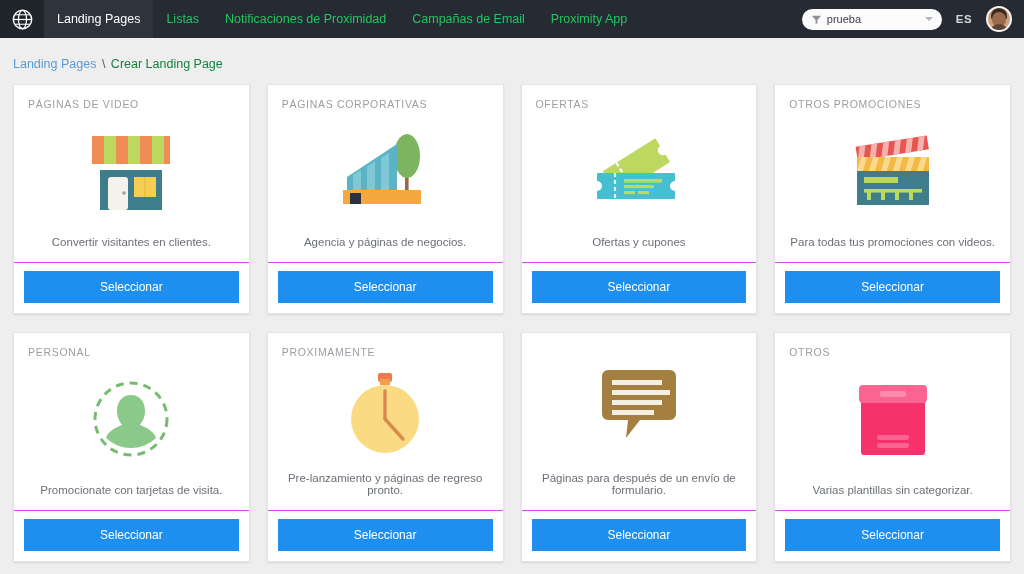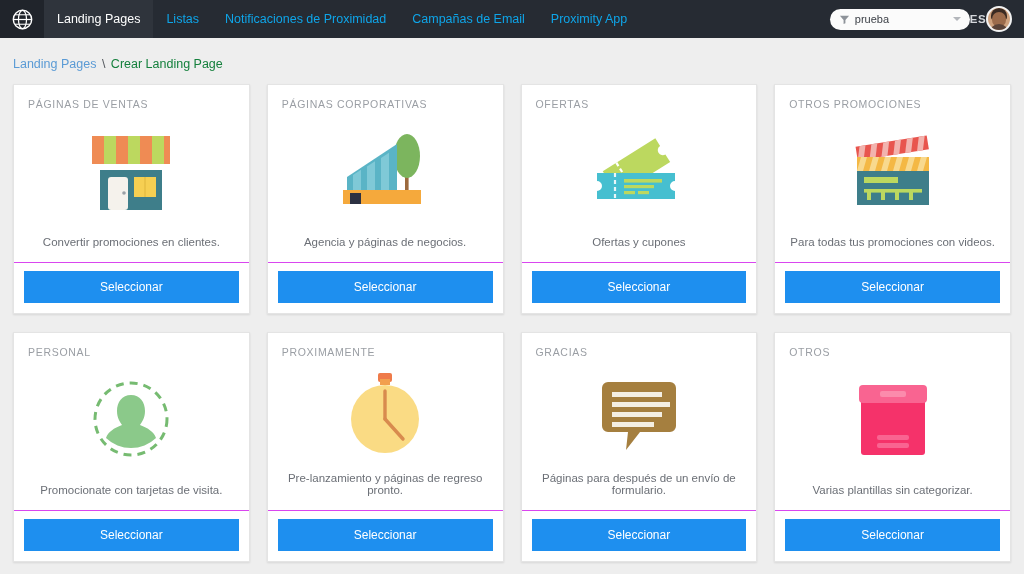--- a/index.html
+++ b/index.html
@@ -21,32 +21,33 @@
   .nav-brand {
     width: 44px;
     display: flex; align-items: center; justify-content: center;
     background: #20242b;
   }
   .globe-icon { width: 21px; height: 21px; display: block; }
   .nav-links { display: flex; align-items: stretch; }
   .nav-link {
     display: flex; align-items: center;
     padding: 0 13px;
-    color: #0ea5e9;
+    color: #22c55e;
     font-size: 12.5px;
     white-space: nowrap;
     cursor: pointer;
     text-decoration: none;
   }
   .nav-link.active { background: #2f343c; color: #ffffff; }
 
   .nav-right {
     margin-left: auto;
     display: flex; align-items: center;
     padding-right: 12px;
+    gap: 14px;
   }
   .search-box {
     width: 140px; height: 21px;
     background: #fbfbfb;
     border-radius: 11px;
     display: flex; align-items: center;
     padding: 0 9px;
     position: relative;
     cursor: text;
   }
@@ -202,40 +203,40 @@
 
 <div class="breadcrumb">
   <span class="crumb-link">Landing Pages</span>
   <span class="crumb-sep">\</span>
   <span class="crumb-current">Crear Landing Page</span>
 </div>
 
 <div class="grid">
 
   <div class="card">
-    <div class="card-title">PÁGINAS DE VENTAS</div>
+    <div class="card-title">PÁGINAS DE VIDEO</div>
     <div class="card-art">
       <svg width="90" height="82" viewBox="0 0 90 82">
         <g>
           <rect x="6" y="6" width="12" height="28" fill="#ef8b54"></rect>
           <rect x="18" y="6" width="12" height="28" fill="#bcd85f"></rect>
           <rect x="30" y="6" width="12" height="28" fill="#ef8b54"></rect>
           <rect x="42" y="6" width="12" height="28" fill="#bcd85f"></rect>
           <rect x="54" y="6" width="12" height="28" fill="#ef8b54"></rect>
           <rect x="66" y="6" width="12" height="28" fill="#bcd85f"></rect>
           <rect x="78" y="6" width="6" height="28" fill="#ef8b54"></rect>
         </g>
         <rect x="14" y="40" width="62" height="40" fill="#3e7e8a"></rect>
         <rect x="22" y="47" width="20" height="33" rx="3" fill="#f5f2ec"></rect>
         <circle cx="38" cy="63" r="1.8" fill="#9aa0a6"></circle>
         <rect x="48" y="47" width="22" height="20" fill="#f6cf52"></rect>
         <line x1="59" y1="47" x2="59" y2="67" stroke="#e8bf45" stroke-width="1.6"></line>
       </svg>
     </div>
-    <div class="card-desc">Convertir promociones en clientes.</div>
+    <div class="card-desc">Convertir visitantes en clientes.</div>
     <div class="card-footer">
       <button class="select-btn">Seleccionar</button>
     </div>
   </div>
 
   <div class="card">
     <div class="card-title">PÁGINAS CORPORATIVAS</div>
     <div class="card-art">
       <svg width="96" height="82" viewBox="0 0 96 82">
         <rect x="68" y="30" width="3.6" height="44" fill="#9c6a3e"></rect>
@@ -342,21 +343,20 @@
         <line x1="42" y1="50" x2="60" y2="70" stroke="#d88b4e" stroke-width="3.4" stroke-linecap="round"></line>
       </svg>
     </div>
     <div class="card-desc">Pre-lanzamiento y páginas de regreso pronto.</div>
     <div class="card-footer">
       <button class="select-btn">Seleccionar</button>
     </div>
   </div>
 
   <div class="card">
-    <div class="card-title">GRACIAS</div>
     <div class="card-art">
       <svg width="86" height="82" viewBox="0 0 86 82">
         <path d="M12 10 h62 a6 6 0 0 1 6 6 v38 a6 6 0 0 1 -6 6 H44 L30 78 L32 60 H12 a6 6 0 0 1 -6 -6 V16 a6 6 0 0 1 6 -6 z" fill="#a57f3f"></path>
         <rect x="16" y="20" width="50" height="5" fill="#f4efe3"></rect>
         <rect x="16" y="30" width="58" height="5" fill="#f4efe3"></rect>
         <rect x="16" y="40" width="50" height="5" fill="#f4efe3"></rect>
         <rect x="16" y="50" width="42" height="5" fill="#f4efe3"></rect>
       </svg>
     </div>
     <div class="card-desc">Páginas para después de un envío de formulario.</div>

